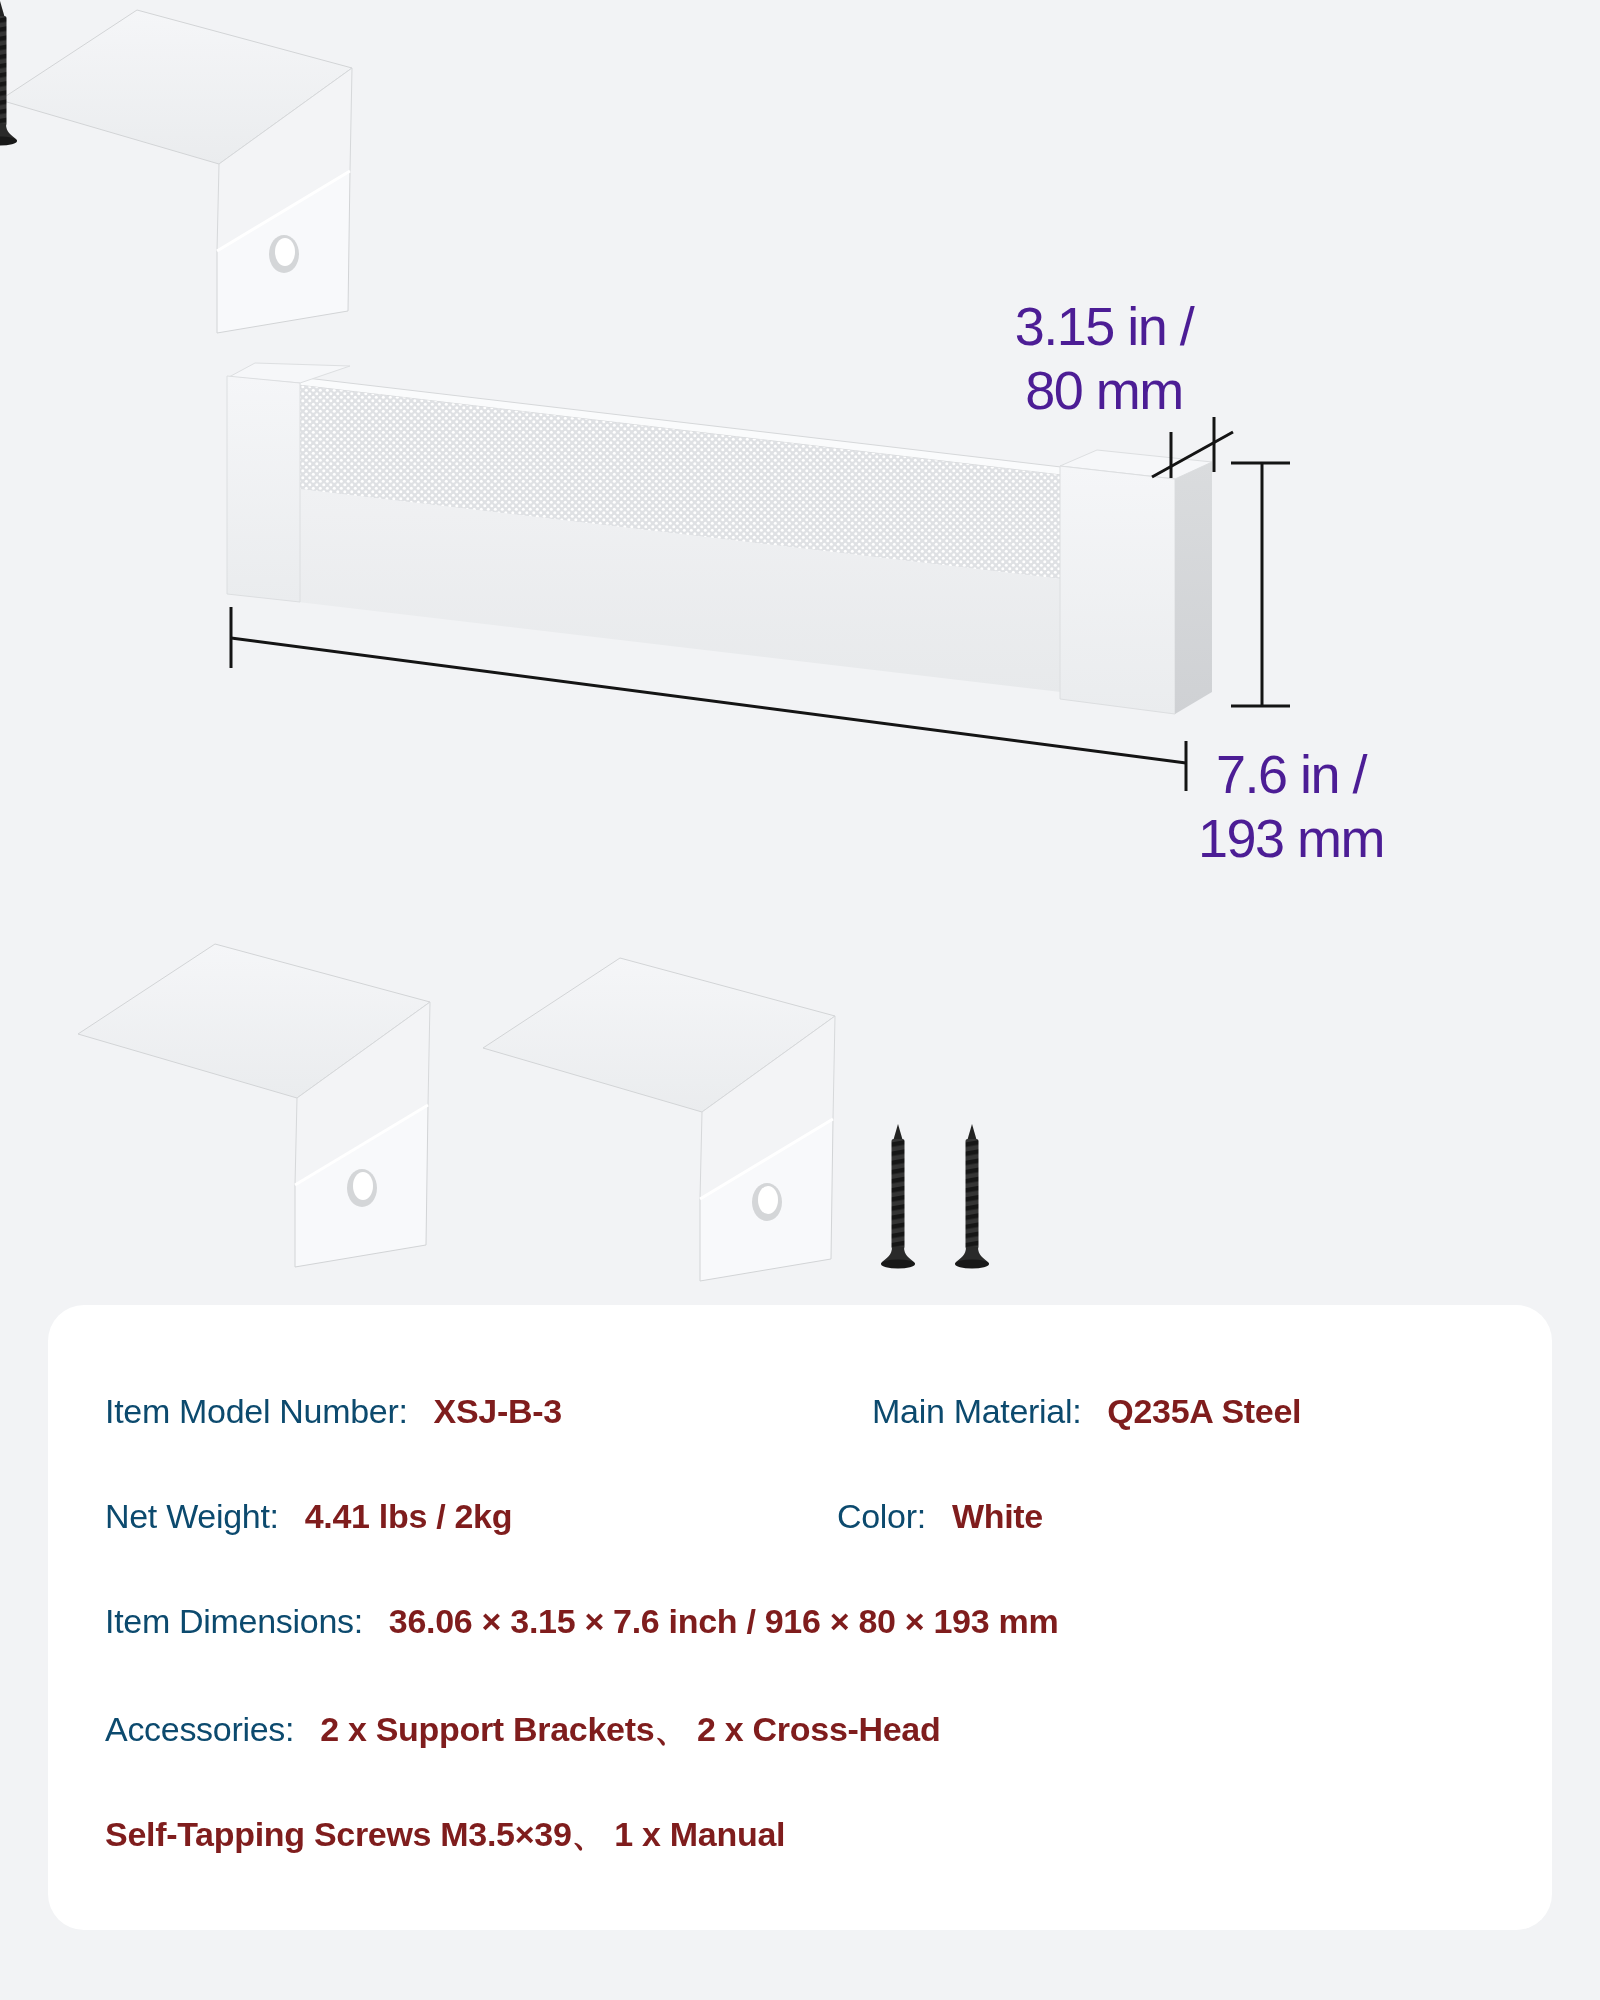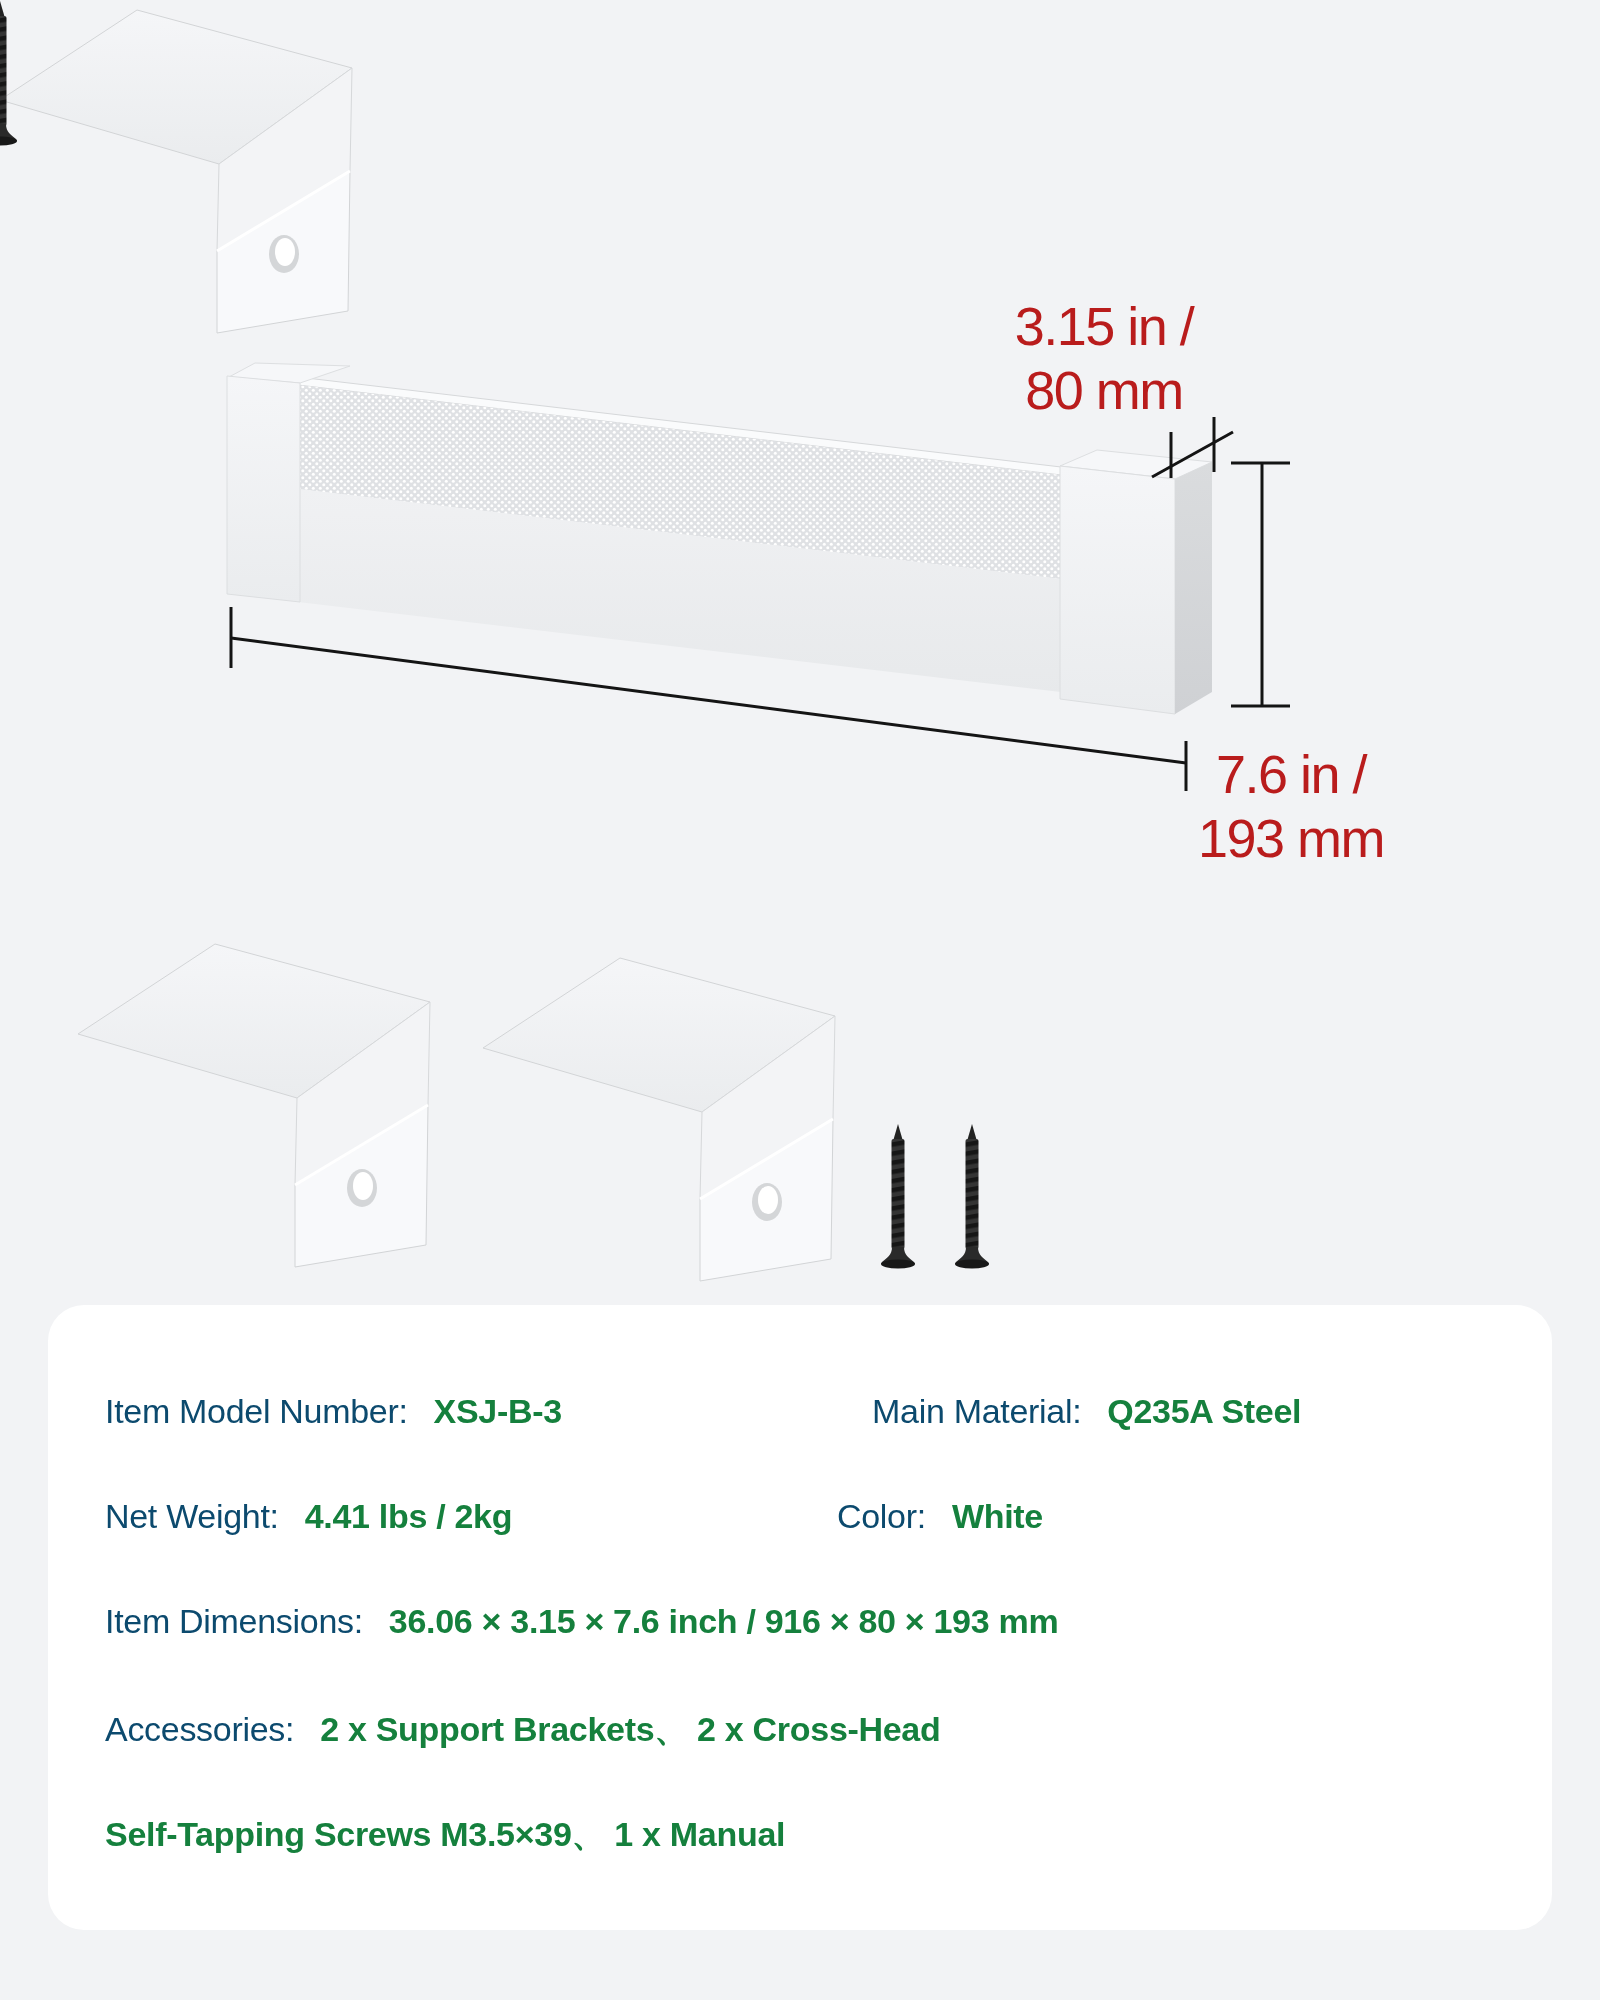--- a/index.html
+++ b/index.html
@@ -4,31 +4,31 @@
 <style>
   html,body{margin:0;padding:0;}
   body{
     width:1600px;height:2000px;position:relative;overflow:hidden;
     background:#f2f3f5;
     font-family:"Liberation Sans", sans-serif;
   }
   .stage{position:absolute;left:0;top:0;width:1600px;height:2000px;}
   svg.illu{position:absolute;left:0;top:0;}
   .dim-label{
-    position:absolute;color:#b91c1c;font-size:54px;line-height:64px;
+    position:absolute;color:#4c1d95;font-size:54px;line-height:64px;
     letter-spacing:-1.5px;white-space:nowrap;
   }
   .dim-center{text-align:center;}
   .panel{
     position:absolute;left:48px;top:1305px;width:1504px;height:625px;
     background:#ffffff;border-radius:36px;
   }
   .spec-pair{position:absolute;white-space:nowrap;font-size:34px;letter-spacing:-0.3px;}
   .spec-label{color:#0c4a6e;}
-  .spec-value{color:#15803d;font-weight:bold;margin-left:26px;}
+  .spec-value{color:#7f1d1d;font-weight:bold;margin-left:26px;}
   .spec-pair.cont .spec-value{margin-left:0;}
 </style>
 </head>
 <body>
 
 <div class="stage">
 
   <svg class="illu" width="1600" height="1330" viewBox="0 0 1600 1330">
     <defs>
       <pattern id="mesh" width="7" height="7" patternUnits="userSpaceOnUse">

